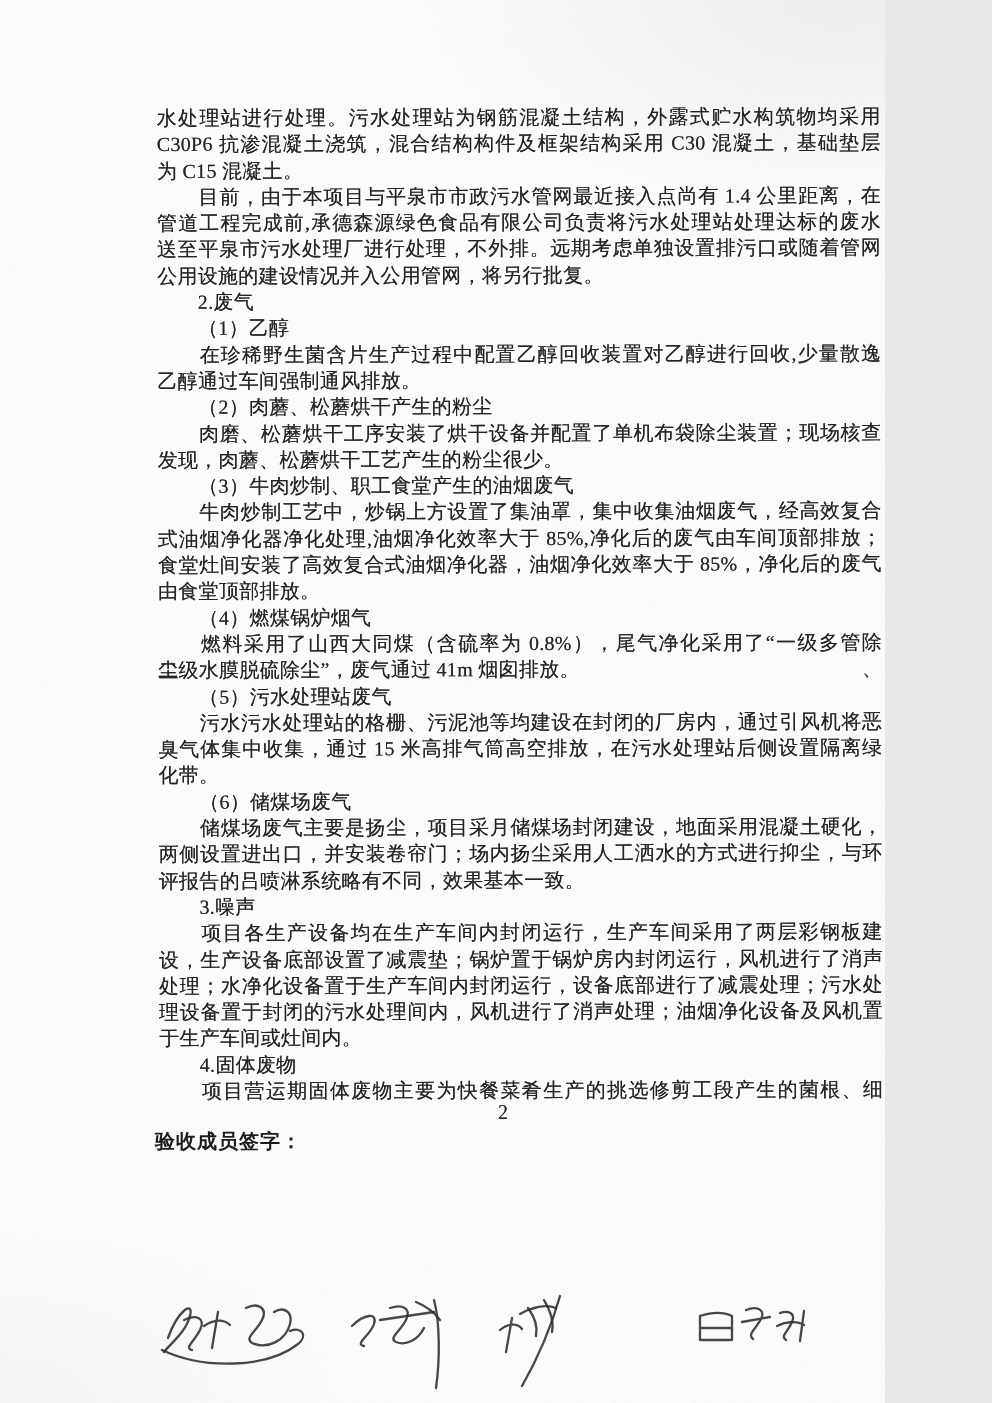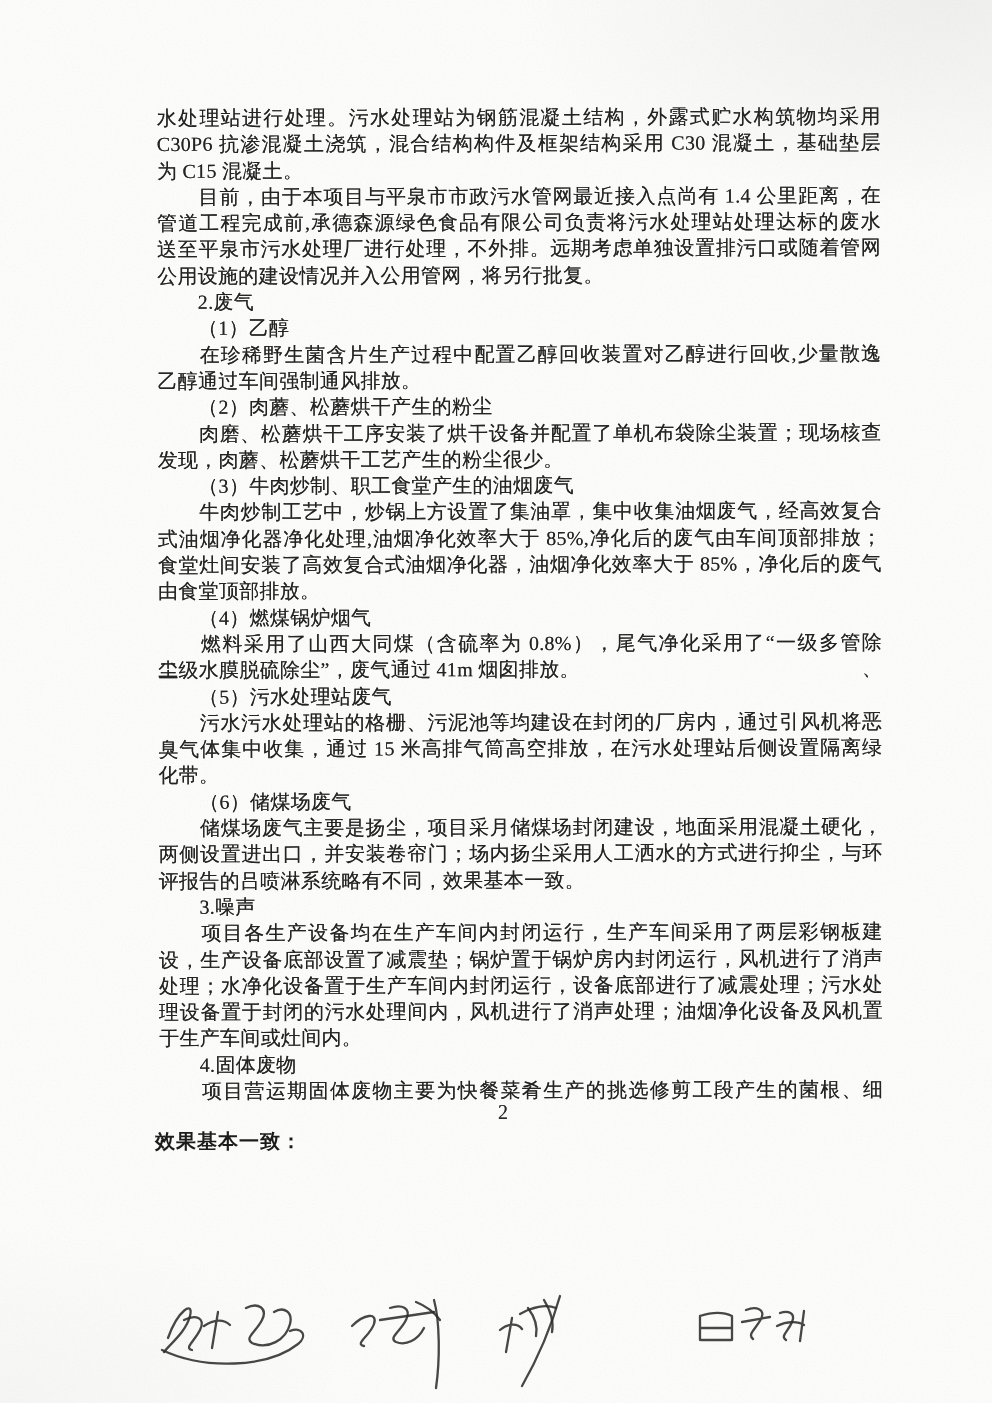--- a/index.html
+++ b/index.html
@@ -3,21 +3,21 @@
 <meta charset="utf-8">
 <style>
   html,body{margin:0;padding:0;}
   body{
     width:992px;height:1403px;
     background:#e8e8e6;
     font-family:"Liberation Serif","DejaVu Serif",serif;
   }
   .page{
     position:relative;
-    width:992px;height:1403px;
+    width:885px;height:1403px;
     background:
       radial-gradient(ellipse 600px 300px at 95% 0%, rgba(180,180,178,0.18), rgba(0,0,0,0) 70%),
       radial-gradient(ellipse 500px 250px at 0% 100%, rgba(190,190,188,0.10), rgba(0,0,0,0) 70%),
       #fbfbf9;
     overflow:hidden;
     color:#222;
   }
   .noise{
     position:absolute;left:0;top:0;width:992px;height:1403px;
     opacity:0.30;pointer-events:none;
@@ -122,21 +122,21 @@
       <div class="line just">设，生产设备底部设置了减震垫；锅炉置于锅炉房内封闭运行，风机进行了消声</div>
       <div class="line just">处理；水净化设备置于生产车间内封闭运行，设备底部进行了减震处理；污水处</div>
       <div class="line just">理设备置于封闭的污水处理间内，风机进行了消声处理；油烟净化设备及风机置</div>
       <div class="line">于生产车间或灶间内。</div>
       <div class="line">　　4.固体废物</div>
       <div class="line just">　　项目营运期固体废物主要为快餐菜肴生产的挑选修剪工段产生的菌根、细</div>
     </div>
 
   <div class="page-number">2</div>
 
-  <div class="footer-label">效果基本一致：</div>
+  <div class="footer-label">验收成员签字：</div>
 
   <div class="signature-area">
     <svg class="sig" width="720" height="120" viewBox="0 0 720 120" xmlns="http://www.w3.org/2000/svg">
       <g>
         <path d="M28,56 C38,28 54,18 50,34 C46,50 30,62 24,70"></path>
         <path d="M44,38 C56,32 66,36 60,48 C54,60 44,66 52,68"></path>
         <path d="M78,30 L72,66 M64,44 C74,37 84,37 90,43"></path>
         <path d="M106,26 C118,20 128,26 122,38 C116,50 104,56 112,61 C128,68 146,58 150,42 C153,30 144,24 134,30"></path>
         <path d="M22,68 C64,88 128,86 158,62 C168,54 162,44 150,49"></path>
       </g>

